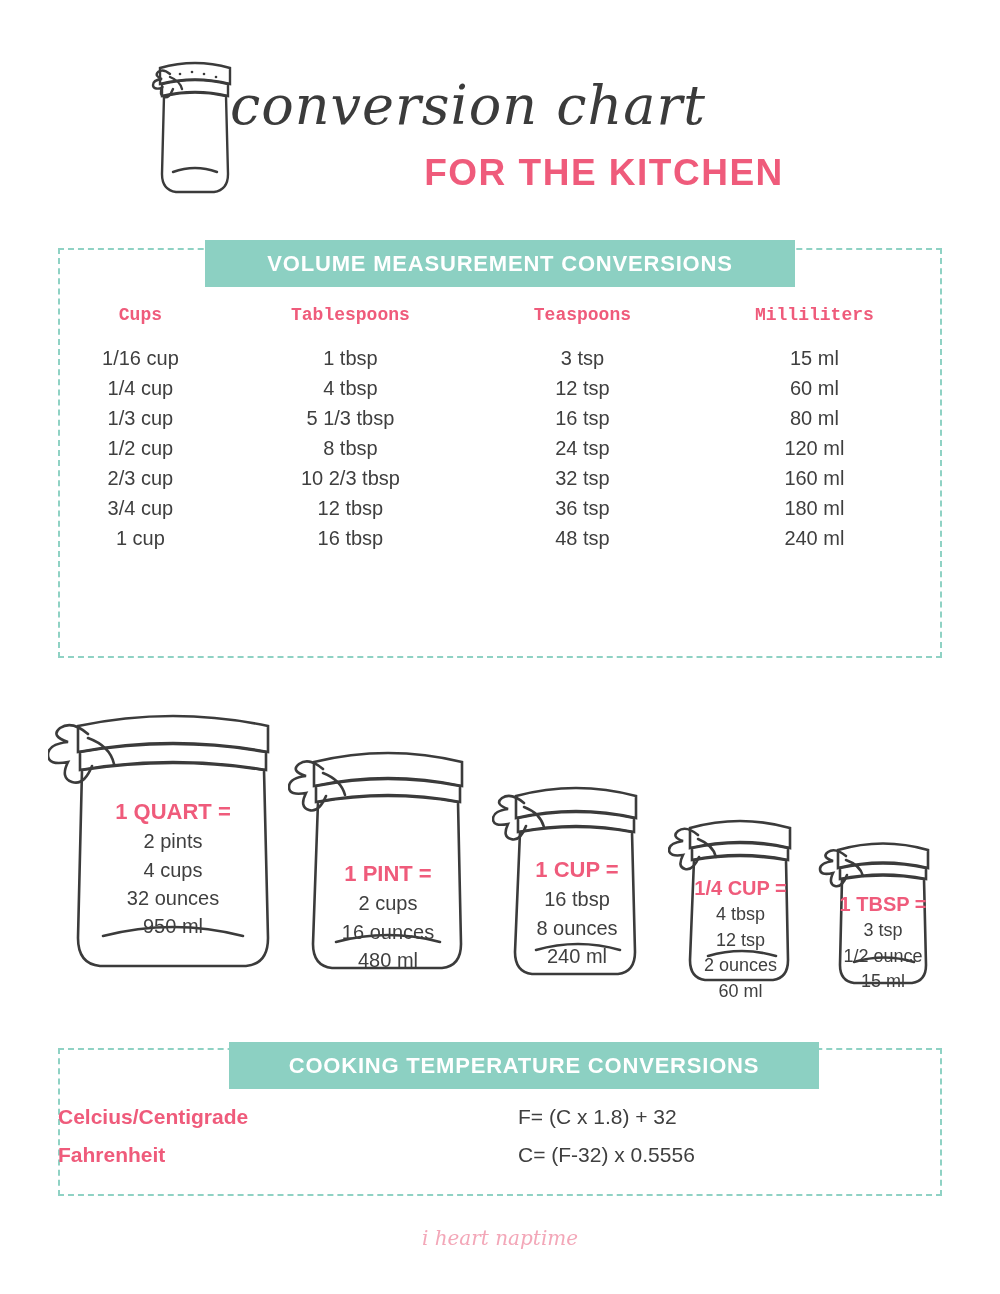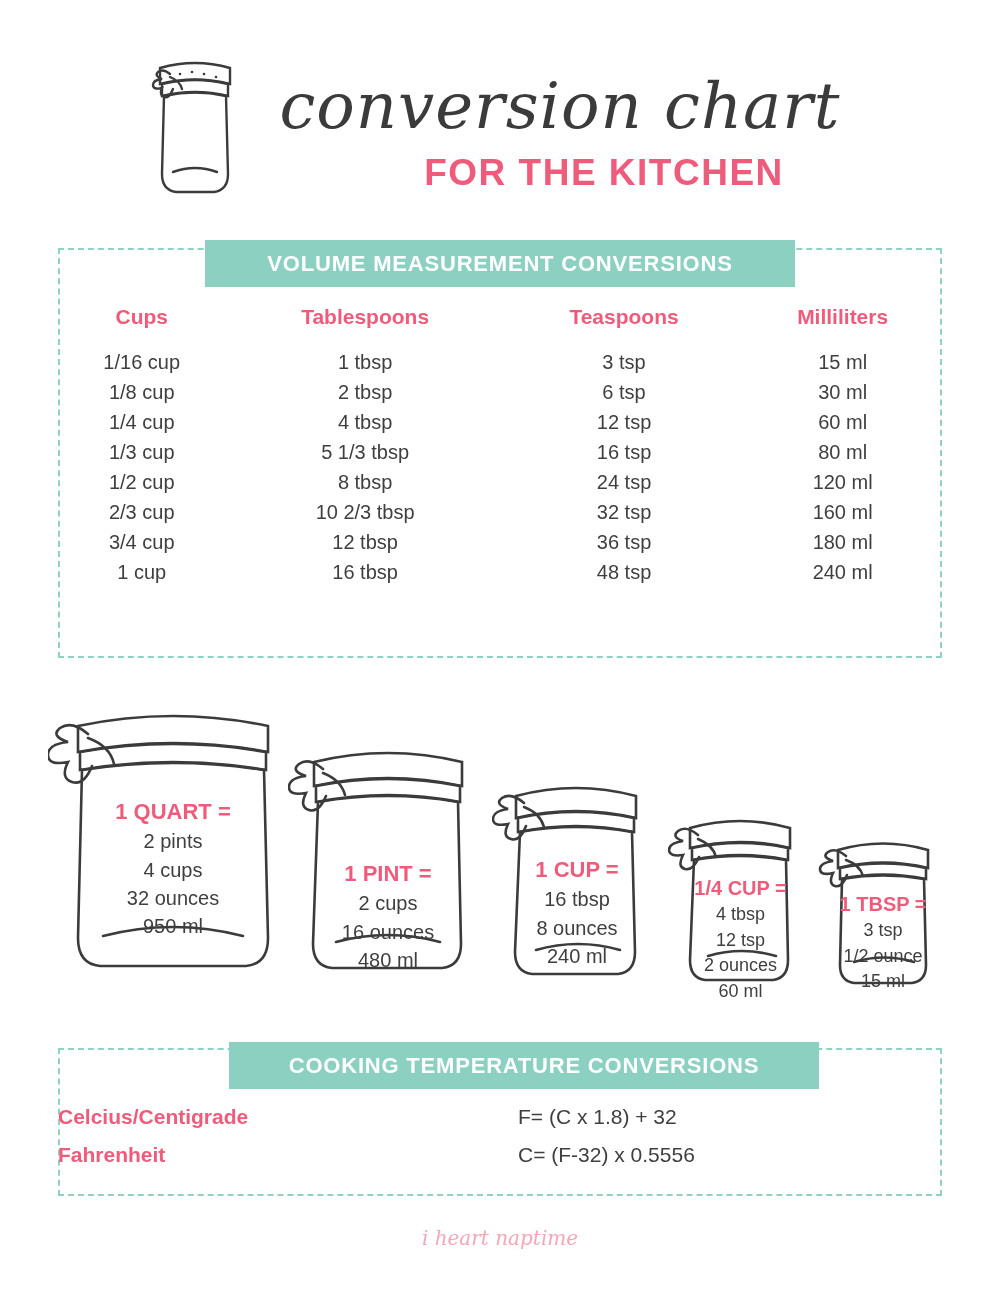--- a/index.html
+++ b/index.html
@@ -22,24 +22,24 @@
     top: 24px; left: 0; width: 1000px; height: 200px;
   }
   .jar-logo {
     position: absolute;
     left: 140px; top: 20px;
   }
   .title-script {
     position: absolute;
     left: 230px; top: 34px;
     width: 660px;
-    text-align: center;
+    text-align: left;
     font-family: "DejaVu Serif", serif;
     font-style: italic;
-    font-size: 64px;
+    font-size: 54px;
     line-height: 96px;
     color: #3b3b3b;
     letter-spacing: 1px;
   }
   .title-sub {
     position: absolute;
     left: 230px; top: 128px;
     width: 660px;
     text-align: center;
     font-size: 37px;
@@ -71,24 +71,25 @@
   .vol-box { left: 58px; top: 248px; width: 884px; height: 410px; }
   .vol-band { left: 205px; top: 240px; width: 590px; height: 47px; }
 
   .vol-table {
     position: absolute;
     left: 58px; top: 305px;
     width: 884px;
   }
   .vol-table table { width: 100%; border-collapse: collapse; }
   .vol-table th {
-    font-size: 21px;
+    font-size: 18px;
     font-weight: bold;
     color: #ef5b7b;
     padding-bottom: 18px;
+    font-family: Liberation Mono, monospace;
   }
   .vol-table td {
     font-size: 20px;
     color: #3f3f3f;
     text-align: center;
     padding: 3.5px 0;
   }
   .vol-table td.empty { color: transparent; }
 
   
@@ -190,26 +191,20 @@
         </tr>
       </thead>
       <tbody>
         <tr>
           <td>1/16 cup</td>
           <td>1 tbsp</td>
           <td>3 tsp</td>
           <td>15 ml</td>
         </tr>
         <tr>
-          <td>1/8 cup</td>
-          <td>2 tbsp</td>
-          <td>6 tsp</td>
-          <td>30 ml</td>
-        </tr>
-        <tr>
           <td>1/4 cup</td>
           <td>4 tbsp</td>
           <td>12 tsp</td>
           <td>60 ml</td>
         </tr>
         <tr>
           <td>1/3 cup</td>
           <td>5 1/3 tbsp</td>
           <td>16 tsp</td>
           <td>80 ml</td>

